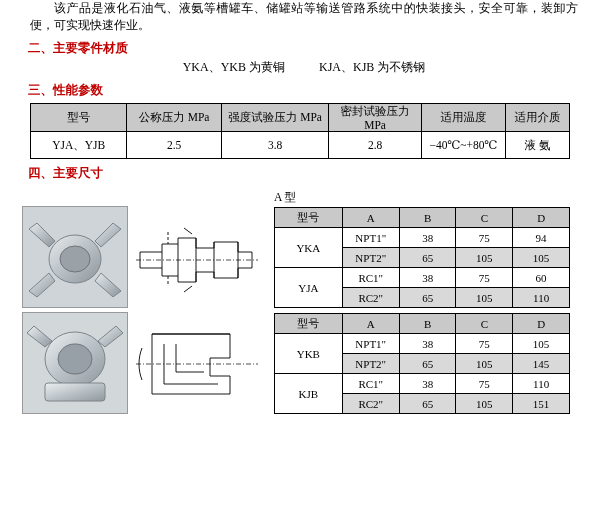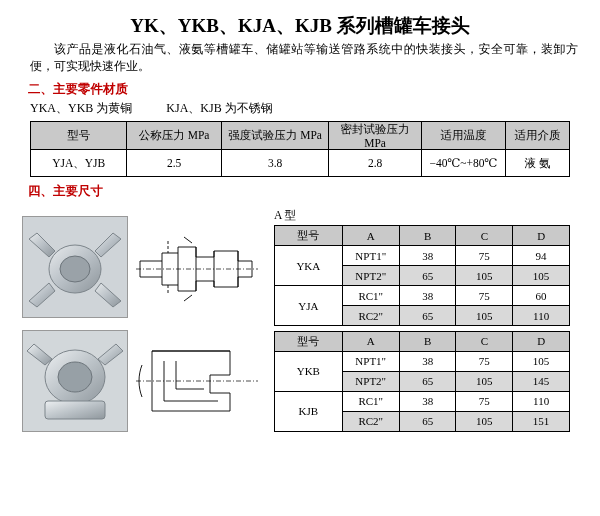--- a/index.html
+++ b/index.html
@@ -42,20 +42,21 @@
     font-size: 12px;
     line-height: 17px;
     margin: 0 22px 0 30px;
     text-indent: 24px;
     text-align: justify;
   }
   .para2 {
     font-size: 12px;
     line-height: 17px;
     margin: 2px 22px 0 30px;
+    text-align: center;
   }
   .spacer-gap { display:inline-block; width:34px; }
 
   
   .perf-wrap {
     margin: 4px 0 0 30px;
     width: 540px;
   }
   table.grid {
     border-collapse: collapse;
@@ -82,21 +83,21 @@
   table.perf tr.row-a td { background: #ffffff; }
   table.perf tr.row-b td { background: #ffffff; margin-left: 14px; }
 
   
   .dim-area {
     position: relative;
     margin-top: 8px;
   }
   .row-block {
     display: flex;
-    align-items: center;
+    align-items: flex-end;
     margin-left: 22px;
     margin-top: 4px;
   }
   .photo {
     width: 104px;
     height: 100px;
     border: 1px solid #999;
     background: linear-gradient(160deg,#dfe3e6 0%, #c3c9ce 45%, #aeb5bb 100%);
     position: relative;
     overflow: hidden;
@@ -134,29 +135,29 @@
   table.dim td.v { width: 57px; }
   .shade { background: #d9d9d9; }
 
   svg { display: block; }
 </style>
 </head>
 <body>
 
 <div class="page">
 
-  <div class="title">YK、YKB、KJA、KJB 系列槽罐车接头</div>
 
   <div class="para">该产品是液化石油气、液氨等槽罐车、储罐站等输送管路系统中的快装接头，安全可靠，装卸方便，可实现快速作业。</div>
 
   <div class="section-head">二、主要零件材质</div>
   <div class="para2">
     <span>YKA、YKB 为黄铜</span><span class="spacer-gap"></span><span>KJA、KJB 为不锈钢</span>
   </div>
 
+  <div class="section-head">三、性能参数</div>
 
   <div class="perf-wrap">
     <table class="grid perf">
       <tbody>
           <tr class="hdr">
         <td style="width:94px">型号</td>
         <td style="width:92px">公称压力 MPa</td>
         <td style="width:105px">强度试验压力 MPa</td>
         <td style="width:90px">密封试验压力 MPa</td>
         <td style="width:82px">适用温度</td>

